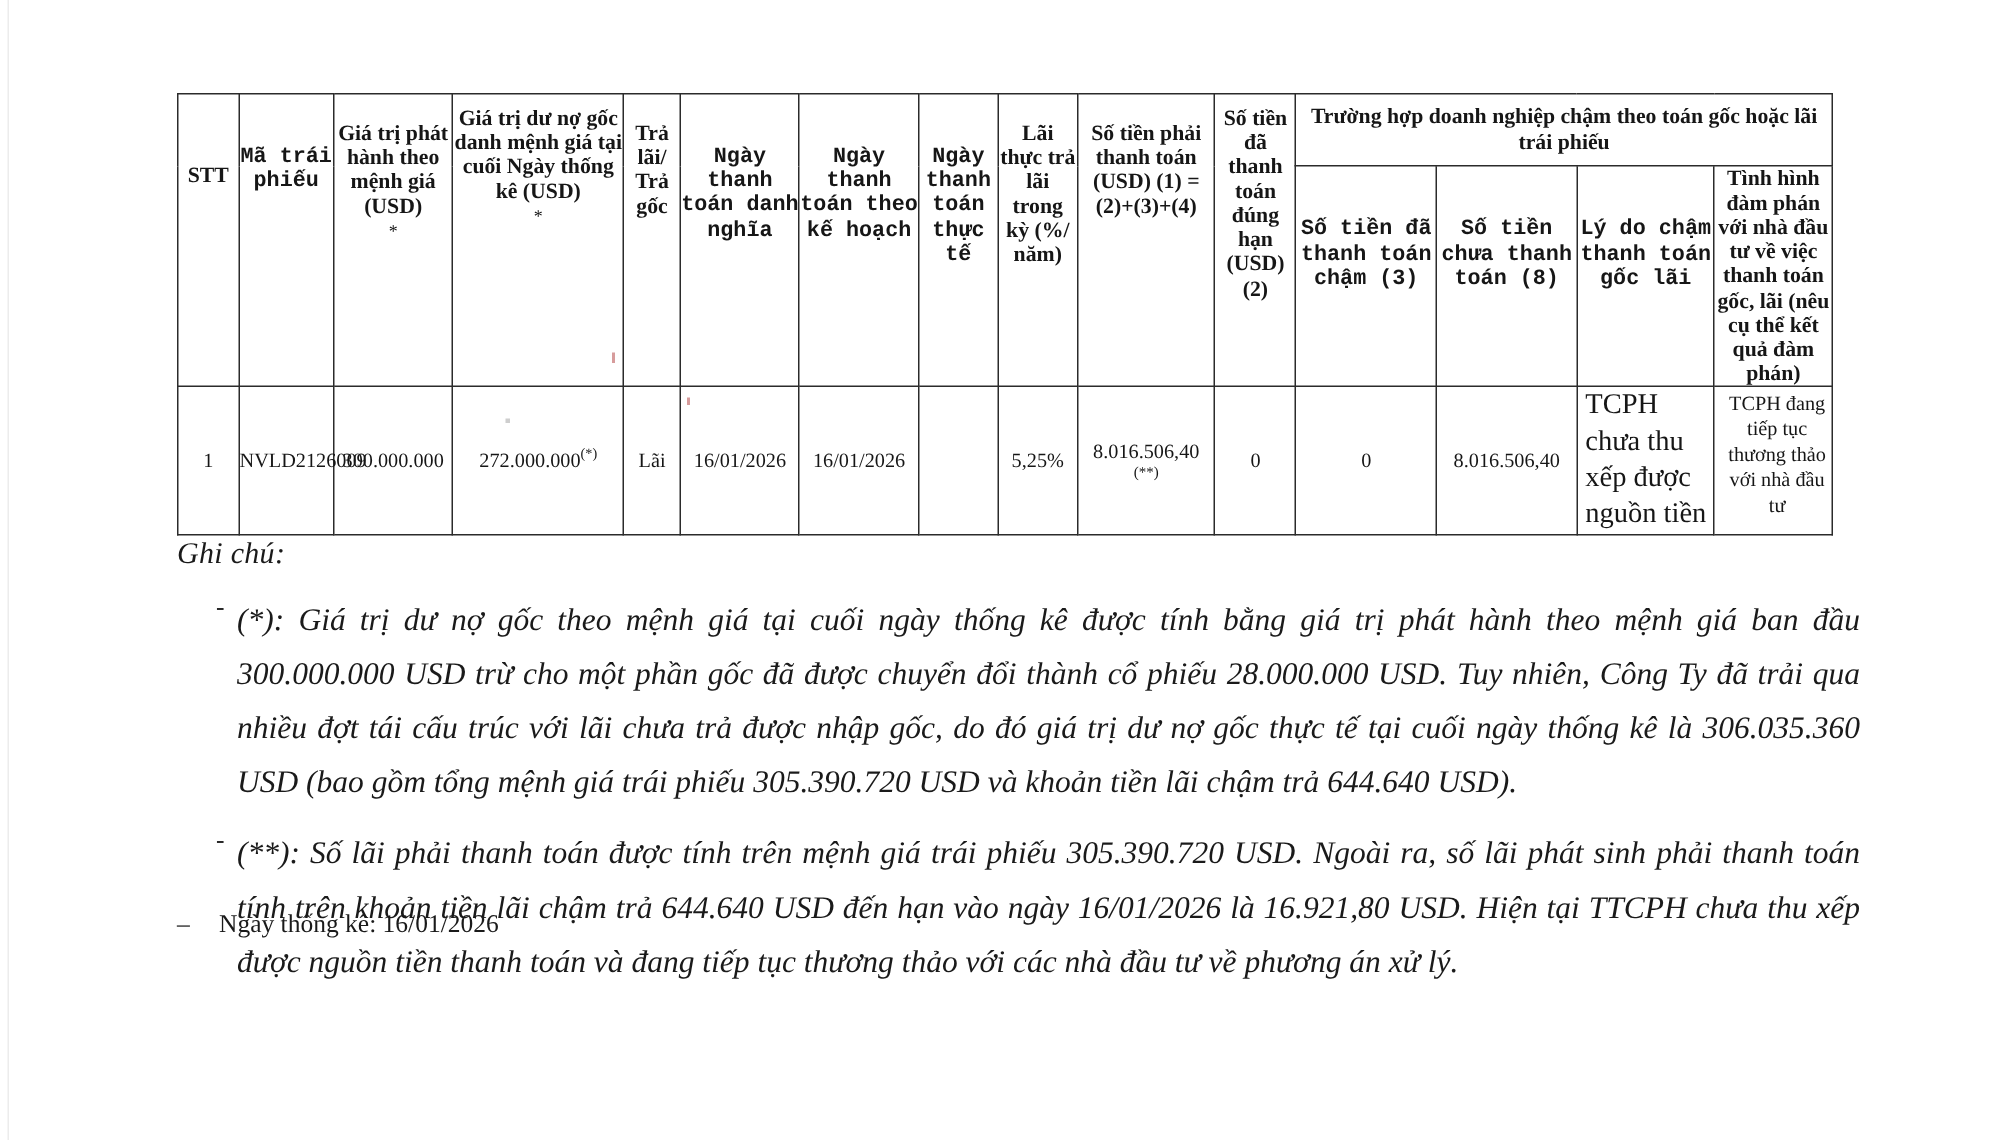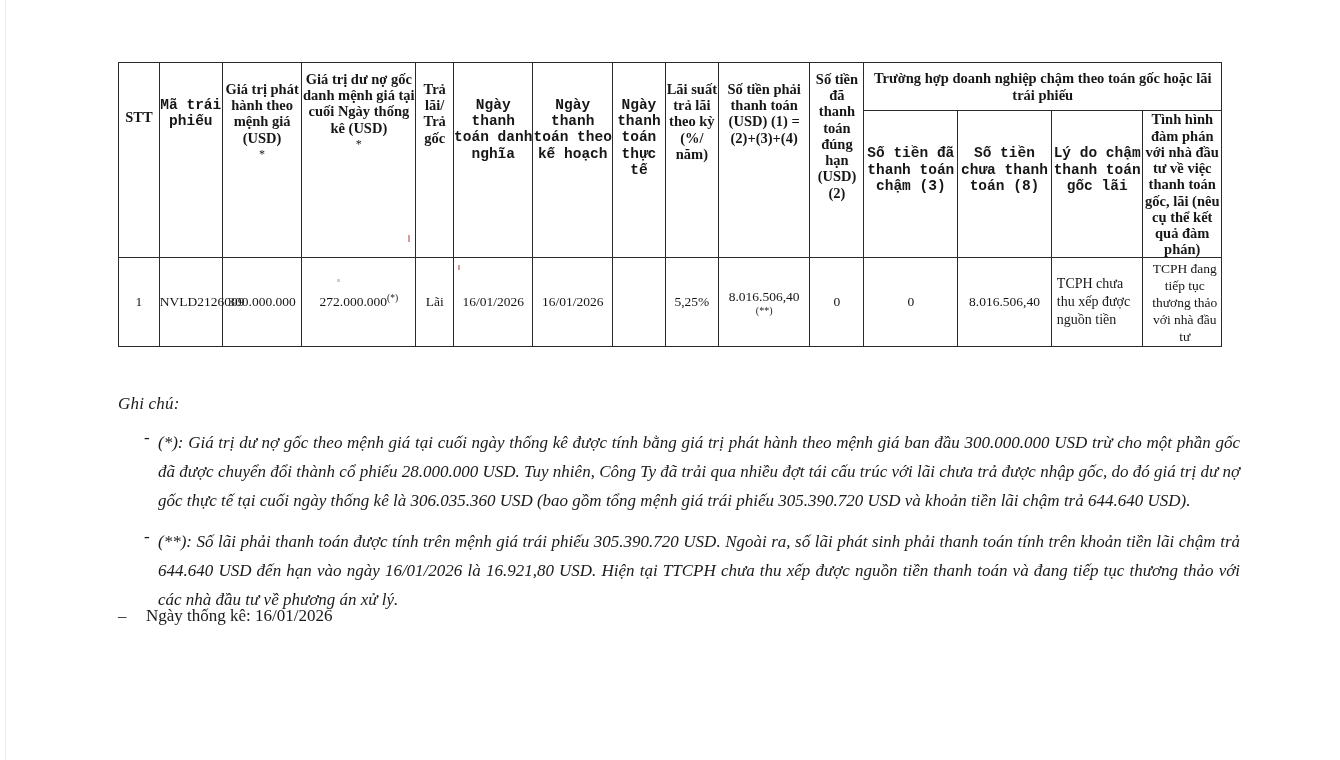--- a/index.html
+++ b/index.html
@@ -92,21 +92,21 @@
     font-size: 13.5px;
     line-height: 1.2;
     vertical-align: middle;
     height: 80px;
     padding: 2px 3px;
   }
   .bd.left {
     text-align: left;
     vertical-align: middle;
     padding-left: 5px;
-    font-size: 14px;
+    font-size: 19px;
     line-height: 1.28;
   }
   .bd.left-top {
     text-align: center;
     vertical-align: top;
     padding-left: 5px;
     padding-top: 3px;
     font-size: 13.5px;
     line-height: 1.25;
   }
@@ -131,23 +131,22 @@
 
   
   .notes {
     position: absolute;
     left: 118px;
     top: 358px;
     width: 1122px;
   }
   .ghi-chu {
     font-style: italic;
-    font-size: 17px;
+    font-size: 20px;
     letter-spacing: .2px;
-    margin-top: 36px;
   }
   ul.note-list {
     list-style: none;
     margin: 14px 0 0 0;
     padding: 0;
   }
   ul.note-list > li {
     position: relative;
     padding-left: 40px;
     margin-bottom: 11px;
@@ -155,21 +154,21 @@
   ul.note-list > li .dash {
     position: absolute;
     left: 26px;
     top: 0;
     font-size: 17px;
     font-style: italic;
   }
   .note-text {
     display: block;
     font-style: italic;
-    font-size: 17px;
+    font-size: 21px;
     line-height: 1.72;
     text-align: justify;
     text-justify: inter-word;
   }
   .final-line {
     position: absolute;
     left: 118px;
     top: 606px;
     width: 900px;
     font-size: 17px;
@@ -226,21 +225,21 @@
       <td class="hd" rowspan="2">
         <span class="pad-top-sm">Ngày thanh toán danh nghĩa</span>
       </td>
       <td class="hd" rowspan="2">
         <span class="pad-top-sm">Ngày thanh toán theo kế hoạch</span>
       </td>
       <td class="hd" rowspan="2">
         <span class="pad-top-sm">Ngày thanh toán thực tế</span>
       </td>
       <td class="hd" rowspan="2">
-        <span class="pad-top-xs">Lãi suất trả lãi theo kỳ (%/ năm)</span>
+        <span class="pad-top-xs">Lãi thực trả lãi trong kỳ (%/ năm)</span>
       </td>
       <td class="hd" rowspan="2">
         <span class="pad-top-xs">Số tiền phải thanh toán (USD) (1) = (2)+(3)+(4)</span>
       </td>
       <td class="hd" rowspan="2">
         <span class="pad-top-xxs">Số tiền đã thanh toán đúng hạn (USD) (2)</span>
       </td>
       <td class="hd group" colspan="4">Trường hợp doanh nghiệp chậm theo toán gốc hoặc lãi trái phiếu</td>
     </tr>
 

